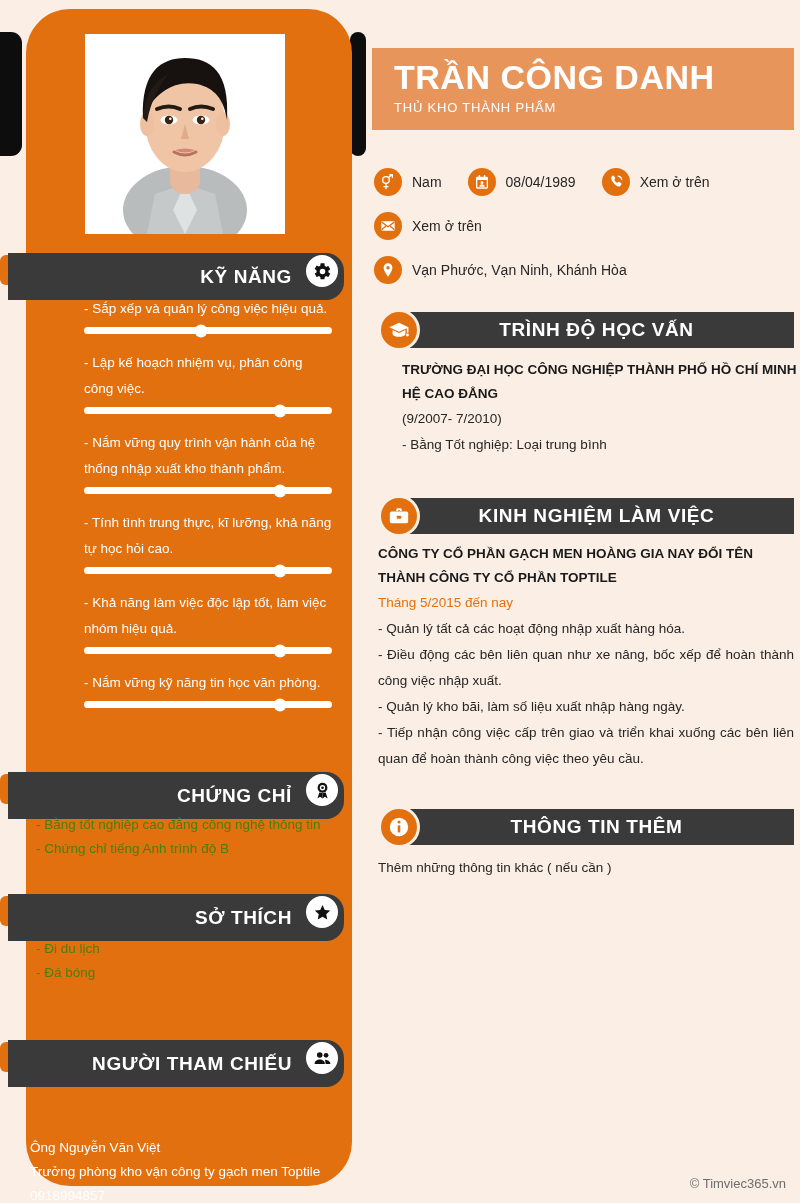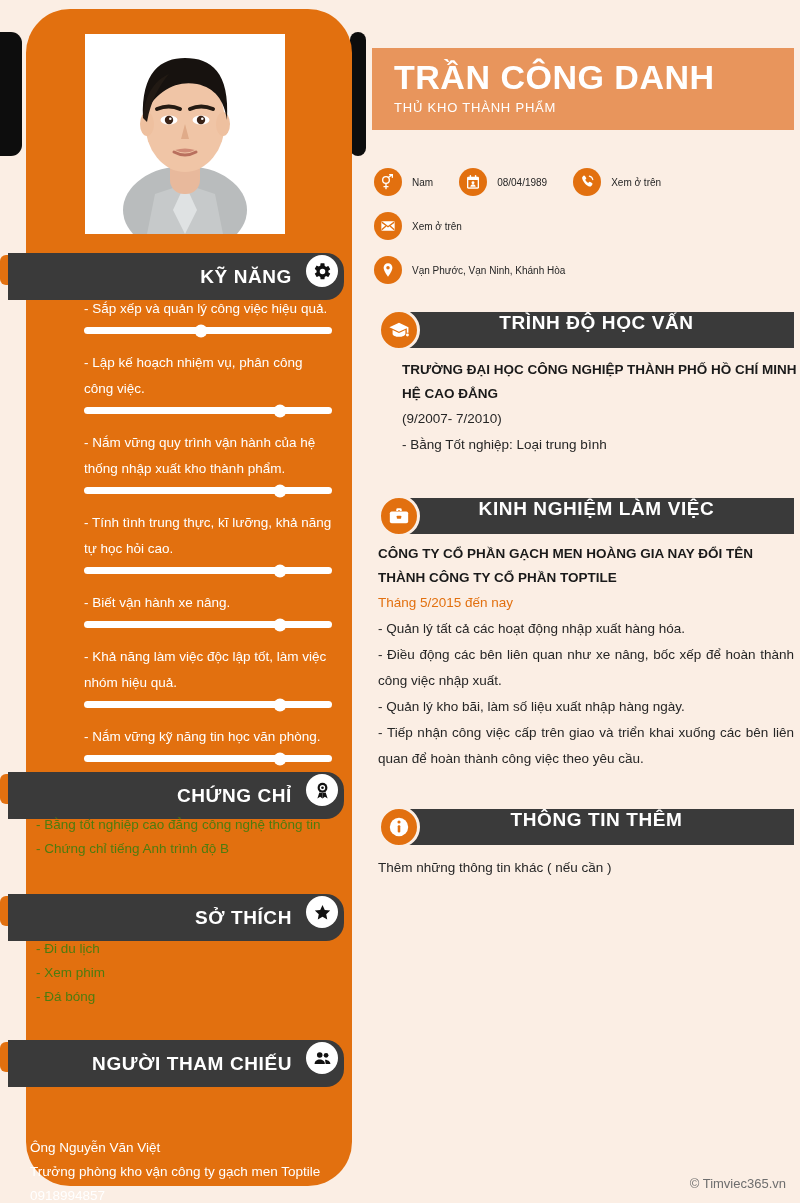--- a/index.html
+++ b/index.html
@@ -90,26 +90,26 @@
 
   .contact { position: absolute; left: 374px; top: 168px; width: 420px; }
   .crow { display: flex; align-items: center; margin-bottom: 16px; }
   .citem { display: flex; align-items: center; margin-right: 26px; }
   .cicon {
     width: 28px; height: 28px; border-radius: 50%; background: #e2700f;
     display: flex; align-items: center; justify-content: center; margin-right: 10px;
     flex: 0 0 auto;
   }
   .cicon svg { width: 16px; height: 16px; fill: #ffffff; }
-  .ctext { color: #262626; font-size: 10px; white-space: nowrap; }
+  .ctext { color: #262626; font-size: 14px; white-space: nowrap; }
 
   
   .rsec {
     position: absolute; left: 399px; width: 395px; height: 36px;
-    background: #3a3a3a; display: flex; align-items: flex-start; justify-content: center;
+    background: #3a3a3a; display: flex; align-items: center; justify-content: center;
   }
   .rsec .rtitle {
     color: #ffffff; font-size: 19px; font-weight: bold; letter-spacing: .6px;
   }
   .rbadge {
     position: absolute; width: 42px; height: 42px; border-radius: 50%;
     background: #e2700f; border: 3px solid #fbeee4;
     display: flex; align-items: center; justify-content: center;
   }
   .rbadge svg { width: 22px; height: 22px; fill: #ffffff; }
@@ -194,26 +194,20 @@
           <div class="bar-dot" style="left: 79%;"></div>
         </div>
       </div>
       <div class="skill">
         <div class="txt">- Tính tình trung thực, kĩ lưỡng, khả năng tự học hỏi cao.</div>
         <div class="bar-track">
           <div class="bar-dot" style="left: 79%;"></div>
         </div>
       </div>
       <div class="skill">
-        <div class="txt">- Biết vận hành xe nâng.</div>
-        <div class="bar-track">
-          <div class="bar-dot" style="left: 79%;"></div>
-        </div>
-      </div>
-      <div class="skill">
         <div class="txt">- Khả năng làm việc độc lập tốt, làm việc nhóm hiệu quả.</div>
         <div class="bar-track">
           <div class="bar-dot" style="left: 79%;"></div>
         </div>
       </div>
       <div class="skill">
         <div class="txt">- Nắm vững kỹ năng tin học văn phòng.</div>
         <div class="bar-track">
           <div class="bar-dot" style="left: 79%;"></div>
         </div>
@@ -242,21 +236,20 @@
   <div class="sec-head" style="top:894px;">
     <span class="title">SỞ THÍCH</span>
     <span class="badge">
       <svg viewBox="0 0 24 24">
           <path d="M12 2.5l2.9 6.2 6.8.8-5 4.6 1.3 6.7L12 17.5l-6 3.3 1.3-6.7-5-4.6 6.8-.8z"></path>
         </svg>
     </span>
   </div>
   <ul class="simple-list" style="top:937px;" id="hobby-list">
       <li>- Đi du lịch</li>
-      <li>- Xem phim</li>
       <li>- Đá bóng</li>
     </ul>
 
   <div class="stub" style="top:1042px;"></div>
   <div class="sec-head" style="top:1040px;">
     <span class="title">NGƯỜI THAM CHIẾU</span>
     <span class="badge">
       <svg viewBox="0 0 24 24">
           <circle cx="8.5" cy="7.5" r="3.5"></circle>
           <circle cx="16.5" cy="8" r="3"></circle>

